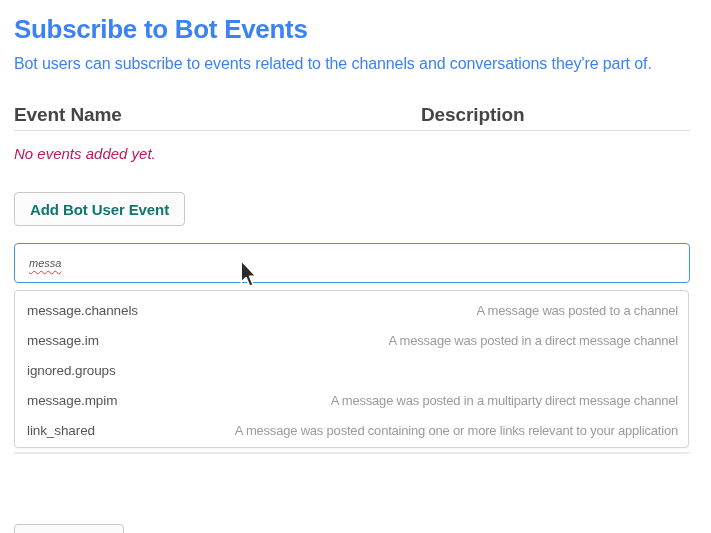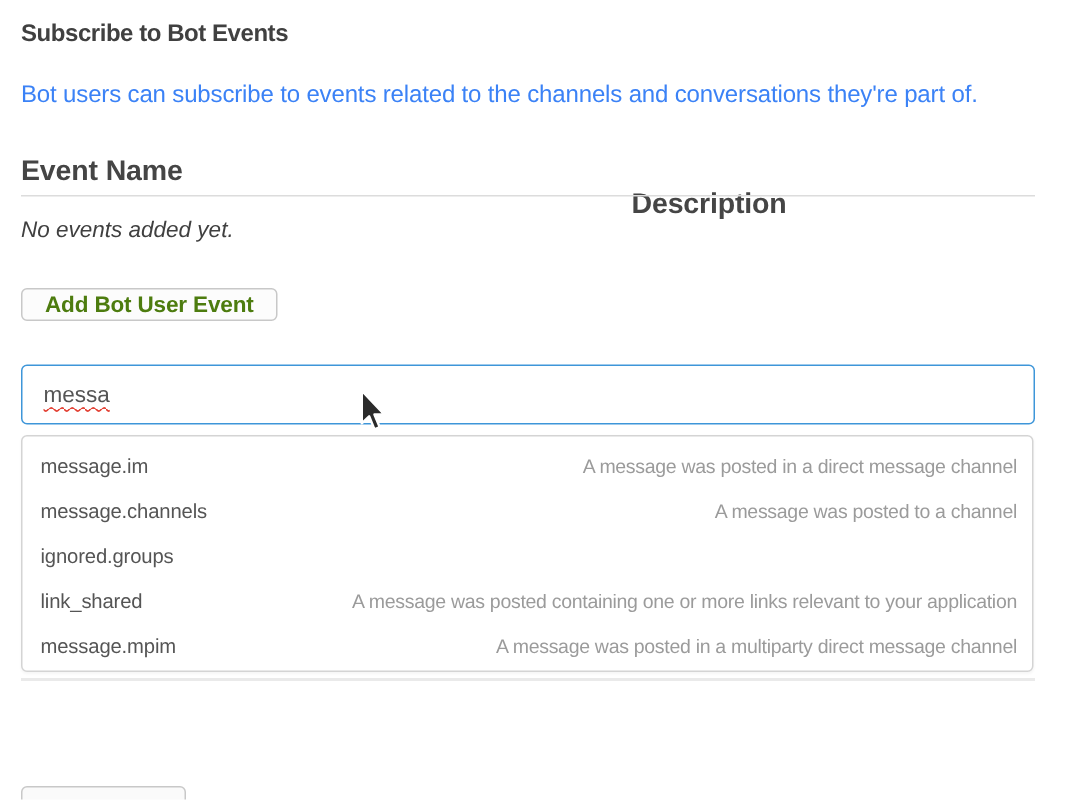--- a/index.html
+++ b/index.html
@@ -7,68 +7,69 @@
     width: 711px; height: 533px;
     background: #ffffff;
     overflow: hidden;
     font-family: "Liberation Sans", sans-serif;
     position: relative;
   }
   .abs { position: absolute; }
 
   .page-title {
     left: 14px; top: 14px;
-    font-size: 16px; font-weight: 700; color: #404040;
+    font-size: 26px; font-weight: 700; color: #3b82f6;
     letter-spacing: -0.3px;
   }
   .page-subtitle {
     left: 14px; top: 55px;
     font-size: 16px; color: #3b82f6; letter-spacing: -0.1px;
     white-space: nowrap;
   }
   .col-header {
     top: 104px;
     font-size: 19px; font-weight: 700; color: #454545;
     letter-spacing: -0.1px;
   }
   .col-event-name { left: 14px; }
-  .col-description { left: 421px; margin-top: 22px; }
+  .col-description { left: 421px; }
   .header-divider {
     left: 14px; top: 130px; width: 676px; height: 1px;
     background: #dcdcdc;
   }
   .empty-note {
     left: 14px; top: 145px;
-    font-style: italic; font-size: 15px; color: #404040;
+    font-style: italic; font-size: 15px; color: #be185d;
   }
   .add-event-btn {
     left: 14px; top: 192px;
-    height: 22px; padding: 0 15px;
+    height: 34px; padding: 0 15px;
     background: #fcfcfc;
     border: 1px solid #c8c8c8; border-radius: 4px;
     font-family: "Liberation Sans", sans-serif;
-    font-size: 15px; font-weight: 700; color: #4d7c0f;
+    font-size: 15px; font-weight: 700; color: #0f766e;
     letter-spacing: -0.1px;
     cursor: pointer;
   }
   .search-box {
     left: 14px; top: 243px;
     width: 676px; height: 40px;
     background: #ffffff;
     border: 1px solid #3e96d9; border-radius: 4px;
     display: flex; align-items: center;
     padding: 0 14px;
   }
   .search-text {
-    font-size: 15px; color: #555555;
+    font-size: 11px; color: #555555;
     text-decoration: underline;
     text-decoration-style: wavy;
     text-decoration-color: #e23b2e;
     text-decoration-thickness: 1px;
     text-underline-offset: 3px;
+    font-style: italic;
   }
   .suggest-panel {
     left: 14px; top: 290px;
     width: 675px; height: 158px;
     background: #ffffff;
     border: 1px solid #d4d4d4; border-radius: 4px;
     padding: 4px 0 4px 0;
     box-shadow: 0 1px 2px rgba(0,0,0,0.04);
   }
   .suggest-row {
@@ -127,37 +128,37 @@
 <div class="abs empty-note">No events added yet.</div>
 
 <button class="abs add-event-btn">Add Bot User Event</button>
 
 <div class="abs search-box" role="textbox">
   <span class="search-text">messa</span>
 </div>
 
 <div class="abs suggest-panel">
   <div class="suggest-row">
+    <span class="suggest-name">message.channels</span>
+    <span class="suggest-desc">A message was posted to a channel</span>
+  </div>
+  <div class="suggest-row">
     <span class="suggest-name">message.im</span>
     <span class="suggest-desc">A message was posted in a direct message channel</span>
-  </div>
-  <div class="suggest-row">
-    <span class="suggest-name">message.channels</span>
-    <span class="suggest-desc">A message was posted to a channel</span>
   </div>
   <div class="suggest-row">
     <span class="suggest-name">ignored.groups</span>
   </div>
   <div class="suggest-row">
+    <span class="suggest-name">message.mpim</span>
+    <span class="suggest-desc">A message was posted in a multiparty direct message channel</span>
+  </div>
+  <div class="suggest-row">
     <span class="suggest-name">link_shared</span>
     <span class="suggest-desc">A message was posted containing one or more links relevant to your application</span>
-  </div>
-  <div class="suggest-row">
-    <span class="suggest-name">message.mpim</span>
-    <span class="suggest-desc">A message was posted in a multiparty direct message channel</span>
   </div>
 </div>
 
 <div class="abs section-divider"></div>
 
 <div class="abs footer-text">
 </div>
 
 <button class="abs partial-btn" aria-label="partially visible button"></button>
 

